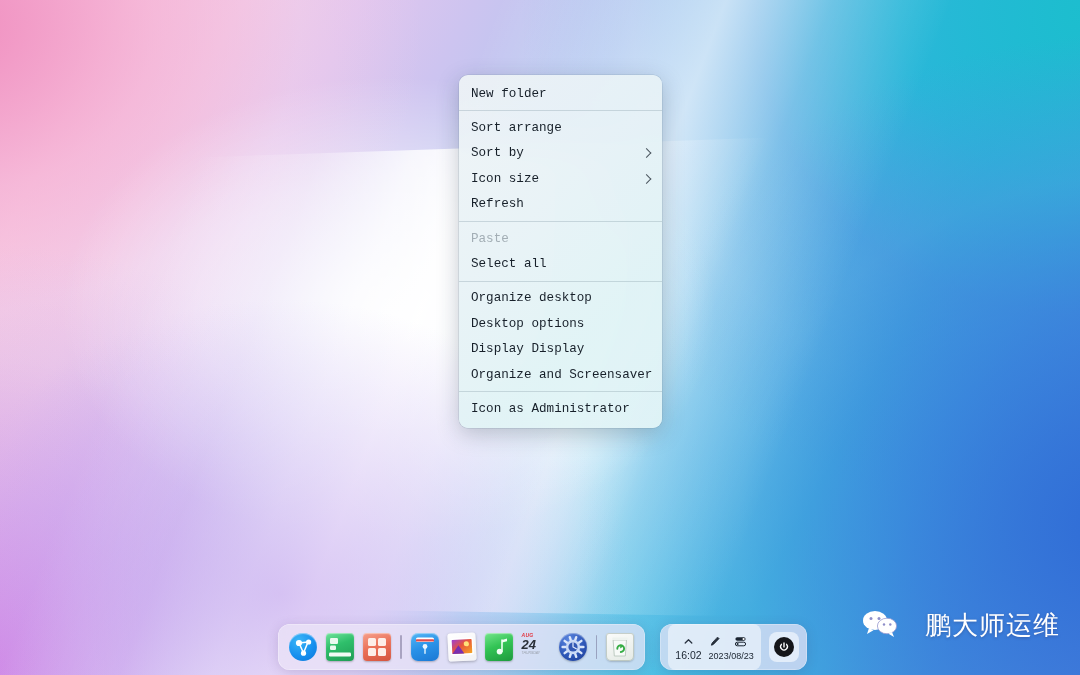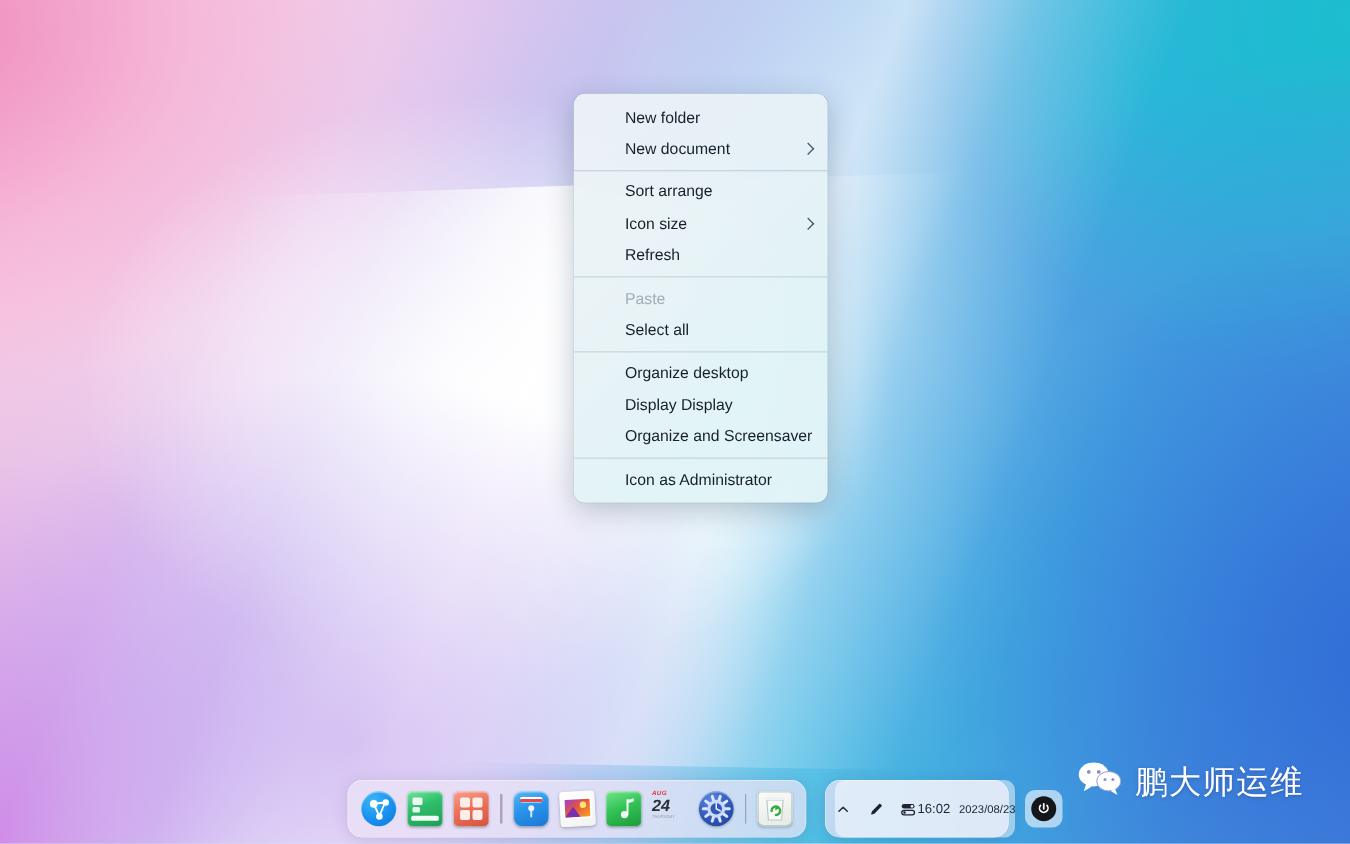--- a/index.html
+++ b/index.html
@@ -113,25 +113,26 @@
       rgba(226,244,246,0.93) 100%);
     box-shadow:0 6px 22px rgba(30,50,70,0.26), 0 0 0 0.5px rgba(120,150,165,0.35);
     backdrop-filter:blur(14px);
     padding:6px 0 6px 0;
     overflow:hidden;
   }
   .mi {
     position:relative;
     height:25.4px;
     display:flex; align-items:center;
-    padding:0 12px 0 41px;
+    padding:0 12px 0 12px;
     font-size:12.6px;
     color:#17202a;
     cursor:default;
     white-space:nowrap;
+    font-family:Liberation Mono, monospace;
   }
   .mi.disabled { color:#a3aeb5; }
   .mi .chev {
     position:absolute; right:12px; top:50%; transform:translateY(-50%);
     width:7px; height:7px;
     border-right:1.4px solid #4a555e;
     border-top:1.4px solid #4a555e;
     transform:translateY(-50%) rotate(45deg);
   }
   .msep {
@@ -215,21 +216,21 @@
     height:46px; width:147px;
     display:flex; align-items:center;
     gap:8px; padding:0 8px;
     border-radius:12px;
     background:rgba(235,228,247,0.72);
     box-shadow:0 2px 12px rgba(70,50,110,0.18), inset 0 0 0 0.5px rgba(255,255,255,0.55);
     backdrop-filter:blur(16px);
   }
   #tray-left {
     flex:1; height:46px;
-    display:flex; flex-direction:row; align-items:center; justify-content:center;
+    display:flex; flex-direction:column; align-items:center; justify-content:center;
     gap:1px;
     border-radius:8px;
     background:rgba(255,255,255,0.50);
   }
   #tray-icons { display:flex; align-items:center; gap:13px; height:14px; }
   .tray-ic { width:13px; height:13px; position:relative; cursor:pointer; }
   #tray-clock {
     display:flex; align-items:baseline; gap:7px;
     font-size:10.5px; color:#1b2430;
   }
@@ -244,21 +245,21 @@
   .power-circle {
     width:20px; height:20px; border-radius:50%;
     background:#15161a;
     display:flex; align-items:center; justify-content:center;
     position:relative;
   }
 
   
   #watermark {
     position:absolute; left:862px; top:608px;
-    display:flex; align-items:center; gap:10px;
+    display:flex; align-items:center; gap:27px;
     pointer-events:none;
   }
   #wm-text {
     font-size:26px; color:#ffffff; letter-spacing:1px;
     text-shadow:0 1px 3px rgba(40,40,90,0.35);
     font-family:"DejaVu Sans", sans-serif;
   }
 </style>
 </head>
 <body>
@@ -272,45 +273,48 @@
   <div class="wp wp-purple-bl"></div>
   <div class="wp wp-ribbon2"></div>
   <div class="wp wp-ribbon"></div>
   <div class="wp wp-soft-blur"></div>
   <div class="wp wp-lav"></div>
 
   <div id="context-menu">
       <div class="mi">
         <span>New folder</span>
       </div>
-      <div class="mi">
-        <span>New document</span>
+      <div class="msep"></div>
+      <div class="mi">
+        <span>Sort arrange</span>
+      </div>
+      <div class="mi">
+        <span>Sort by</span>
         <span class="chev"></span>
-      </div>
-      <div class="msep"></div>
-      <div class="mi">
-        <span>Sort arrange</span>
       </div>
       <div class="mi">
         <span>Icon size</span>
         <span class="chev"></span>
       </div>
       <div class="mi">
         <span>Refresh</span>
       </div>
       <div class="msep"></div>
       <div class="mi disabled">
         <span>Paste</span>
       </div>
       <div class="mi">
         <span>Select all</span>
       </div>
       <div class="msep"></div>
       <div class="mi">
         <span>Organize desktop</span>
+      </div>
+      <div class="mi">
+        <span>Desktop options</span>
       </div>
       <div class="mi">
         <span>Display Display</span>
       </div>
       <div class="mi">
         <span>Organize and Screensaver</span>
       </div>
       <div class="msep"></div>
       <div class="mi">
         <span>Icon as Administrator</span>

